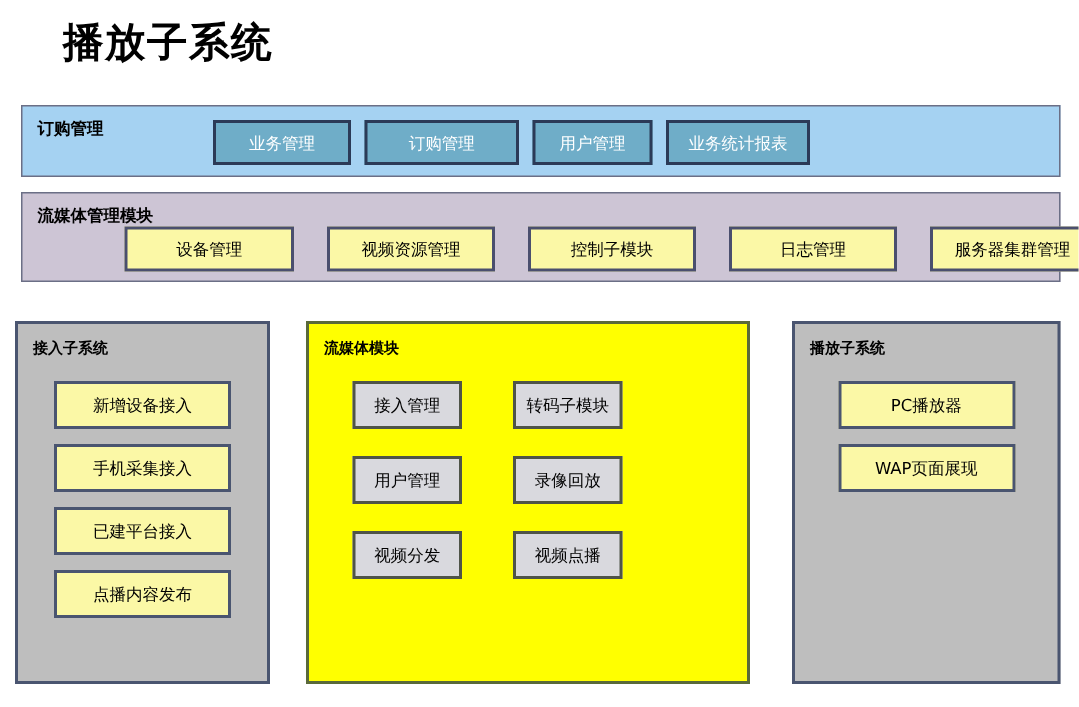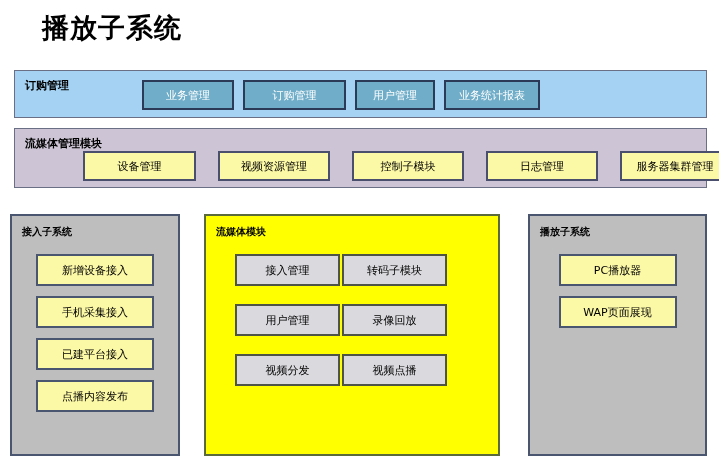--- a/index.html
+++ b/index.html
@@ -145,21 +145,21 @@
   .grid {
     position: absolute;
     left: 29px;
     top: 38px;
     display: grid;
     grid-template-columns: repeat(2, 95px);
     gap: 18px 12px;
   }
   .btn-gray {
     box-sizing: border-box;
-    width: 105px;
+    width: 73px;
     height: 32px;
     background: #d9d9de;
     border: 2px solid #4f5448;
     color: #000000;
     font-size: 11px;
     display: flex;
     align-items: center;
     justify-content: center;
     white-space: nowrap;
     text-align: center;

